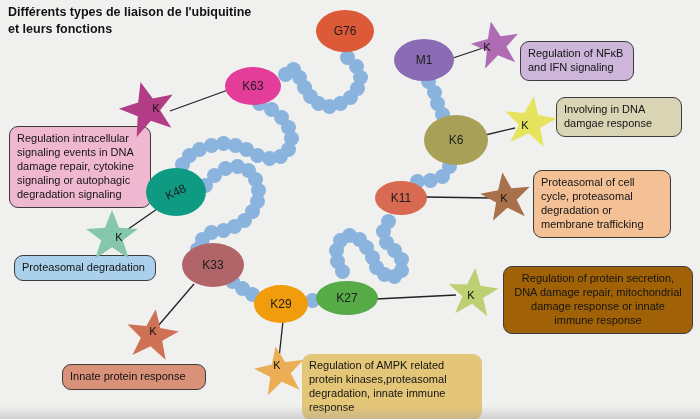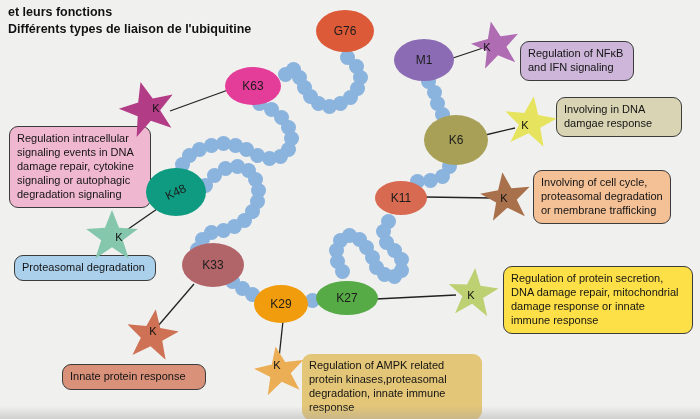--- a/index.html
+++ b/index.html
@@ -32,22 +32,22 @@
   .bottom-fade{
     position:absolute;left:0;bottom:0;width:100%;height:13px;z-index:7;
     background:linear-gradient(to bottom, rgba(200,200,200,0), rgba(160,160,160,.4));
   }
 </style>
 </head>
 <body>
 
 <div class="canvas" style="background: rgb(240, 240, 239);">
   <div class="title">
+    <div>Différents types de liaison de l'ubiquitine</div>
     <div>et leurs fonctions</div>
-    <div>Différents types de liaison de l'ubiquitine</div>
   </div>
   <svg id="lines-layer" width="700" height="419">
       <line x1="170" y1="111" x2="228" y2="90" stroke="#222222" stroke-width="1.3"></line>
       <line x1="453" y1="58" x2="483" y2="48" stroke="#222222" stroke-width="1.3"></line>
       <line x1="481" y1="136" x2="515" y2="128" stroke="#222222" stroke-width="1.3"></line>
       <line x1="425" y1="197" x2="493" y2="198" stroke="#222222" stroke-width="1.3"></line>
       <line x1="157" y1="209" x2="124" y2="232" stroke="#222222" stroke-width="1.3"></line>
       <line x1="194" y1="284" x2="158" y2="326" stroke="#222222" stroke-width="1.3"></line>
       <line x1="283" y1="321" x2="279" y2="358" stroke="#222222" stroke-width="1.3"></line>
       <line x1="376" y1="299" x2="456" y2="295" stroke="#222222" stroke-width="1.3"></line>
@@ -124,22 +124,22 @@
       <div class="bead" style="left: 351.5px; top: 231.5px; background: rgb(138, 179, 221);"></div>
       <div class="bead" style="left: 341.5px; top: 227.5px; background: rgb(138, 179, 221);"></div>
       <div class="bead" style="left: 332.5px; top: 232.5px; background: rgb(138, 179, 221);"></div>
       <div class="bead" style="left: 328.5px; top: 242.5px; background: rgb(138, 179, 221);"></div>
       <div class="bead" style="left: 329.5px; top: 253.5px; background: rgb(138, 179, 221);"></div>
       <div class="bead" style="left: 334.5px; top: 263.5px; background: rgb(138, 179, 221);"></div>
     </div>
   <div id="boxes-layer">
       <div class="label-box" style="left: 520px; top: 9px; width: 114px; background: rgb(205, 182, 217); margin-top: 32px;">Regulation of NFκB and IFN signaling</div>
       <div class="label-box" style="left: 556px; top: 97px; width: 126px; background: rgb(217, 213, 180);">Involving in DNA damgae response</div>
-      <div class="label-box" style="left: 533px; top: 170px; width: 138px; background: rgb(244, 193, 151);">Involving of cell cycle, proteasomal degradation or membrane trafficking</div>
-      <div class="label-box" style="left: 503px; top: 266px; width: 190px; background: #fde047;">Regulation of protein secretion, DNA damage repair, mitochondrial damage response or innate immune response</div>
+      <div class="label-box" style="left: 533px; top: 170px; width: 138px; background: rgb(244, 193, 151);">Proteasomal of cell cycle, proteasomal degradation or membrane trafficking</div>
+      <div class="label-box" style="left: 503px; top: 266px; width: 190px; background: #a16207; text-align: center;">Regulation of protein secretion, DNA damage repair, mitochondrial damage response or innate immune response</div>
       <div class="label-box" style="left: 302px; top: 354px; width: 180px; background: rgb(228, 198, 120); border: none;">Regulation of AMPK related protein kinases,proteasomal degradation, innate immune response</div>
       <div class="label-box" style="left: 62px; top: 364px; width: 144px; background: rgb(217, 145, 122);">Innate protein response</div>
       <div class="label-box" style="left: 14px; top: 255px; width: 142px; background: rgb(171, 208, 236);">Proteasomal degradation</div>
       <div class="label-box" style="left: 9px; top: 126px; width: 142px; background: rgb(240, 183, 209);">Regulation intracellular signaling events in DNA damage repair, cytokine signaling or autophagic degradation signaling</div>
     </div>
   <div id="stars-layer">
       <div class="star-wrap" style="left: 119px; top: 81px; width: 58px; height: 58px;">
         <div class="star" style="background: rgb(178, 60, 133); transform: rotate(-15deg);"></div>
         <span class="star-k" style="transform: translate(calc(-50% + 8px), calc(-50% - 2px));">K</span>
       </div>

